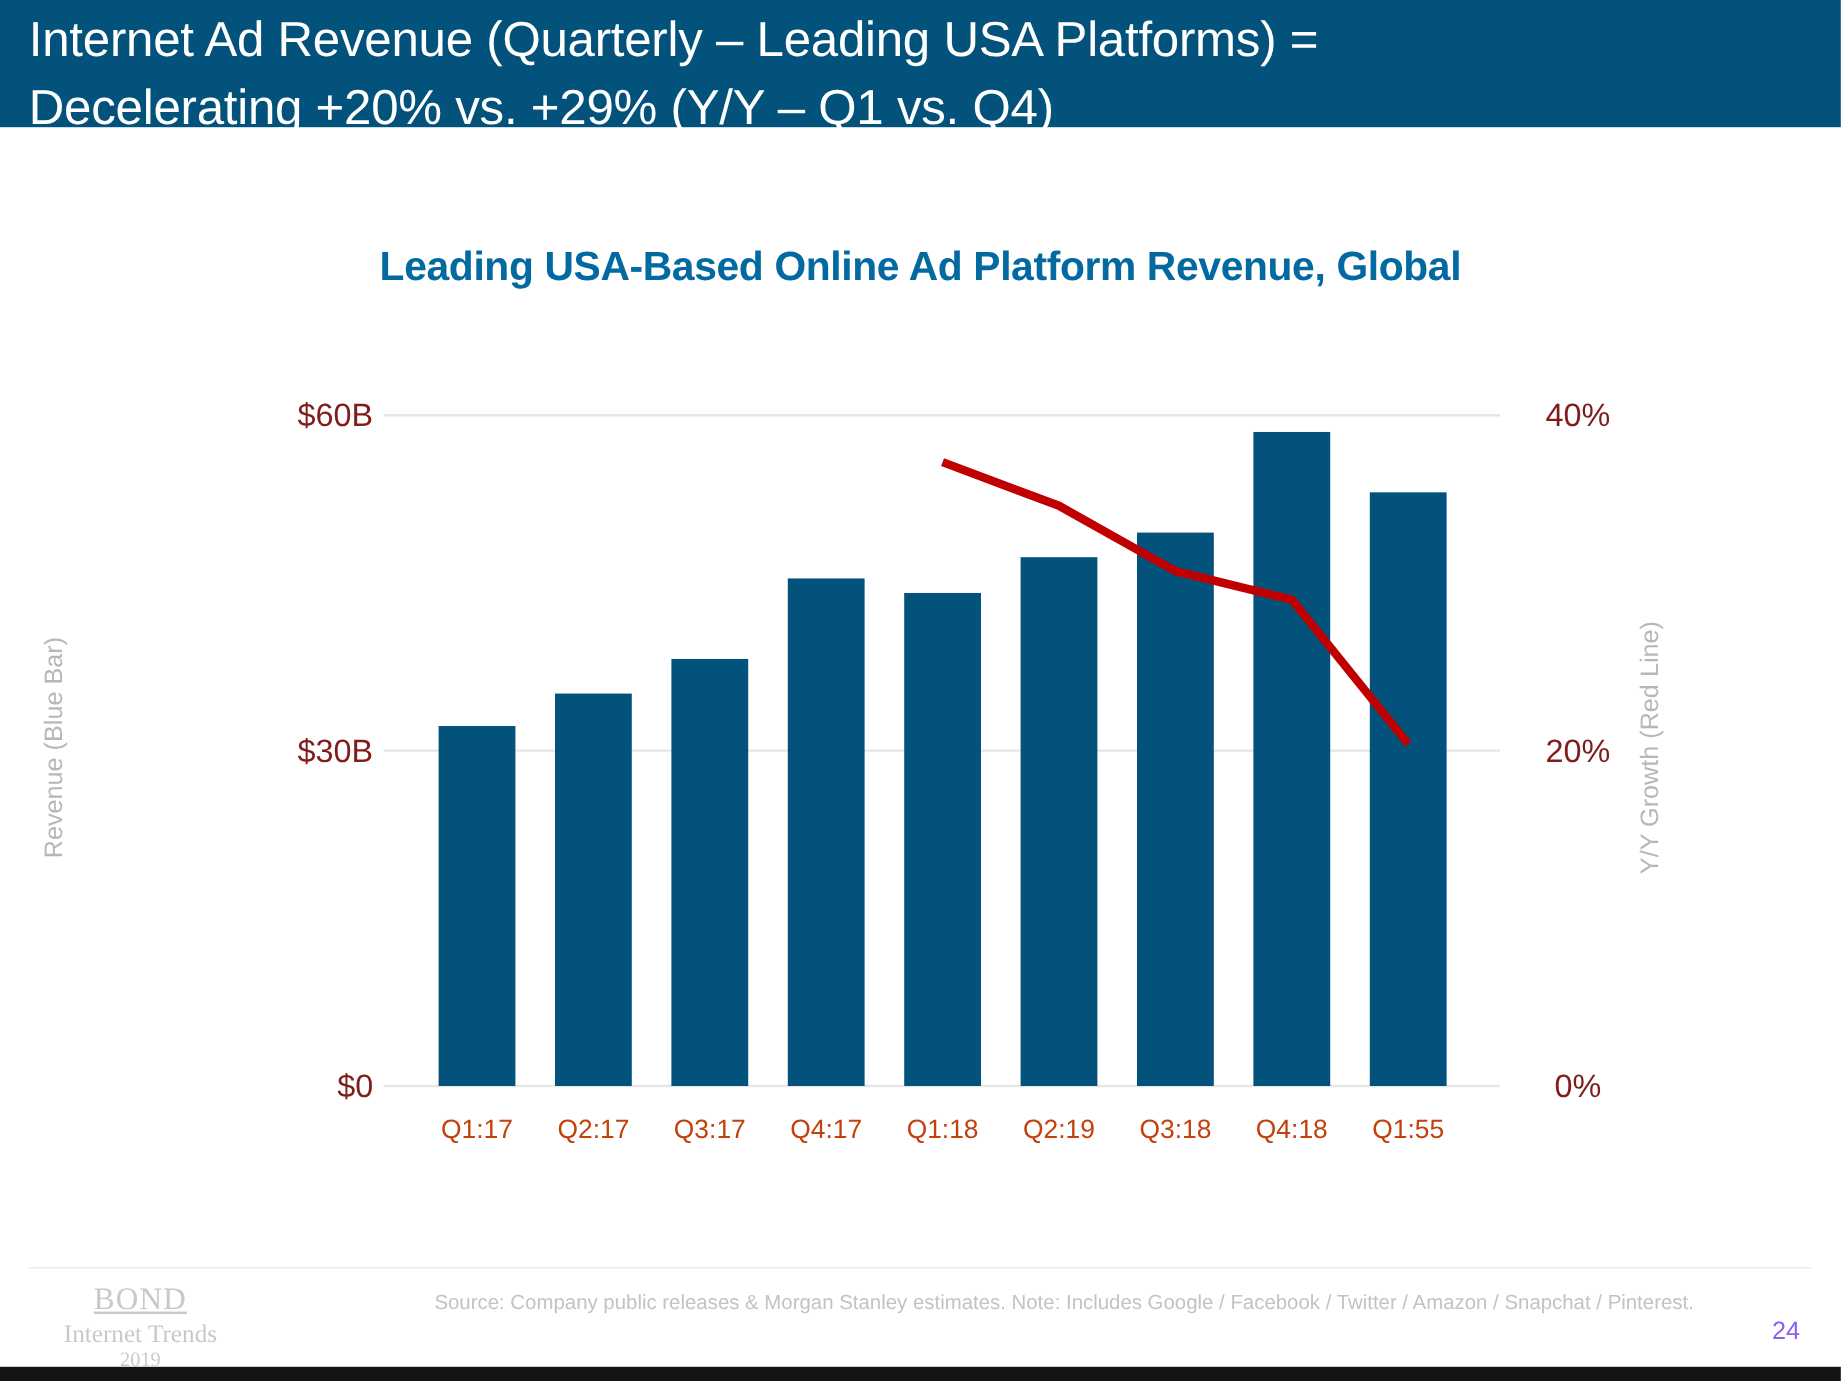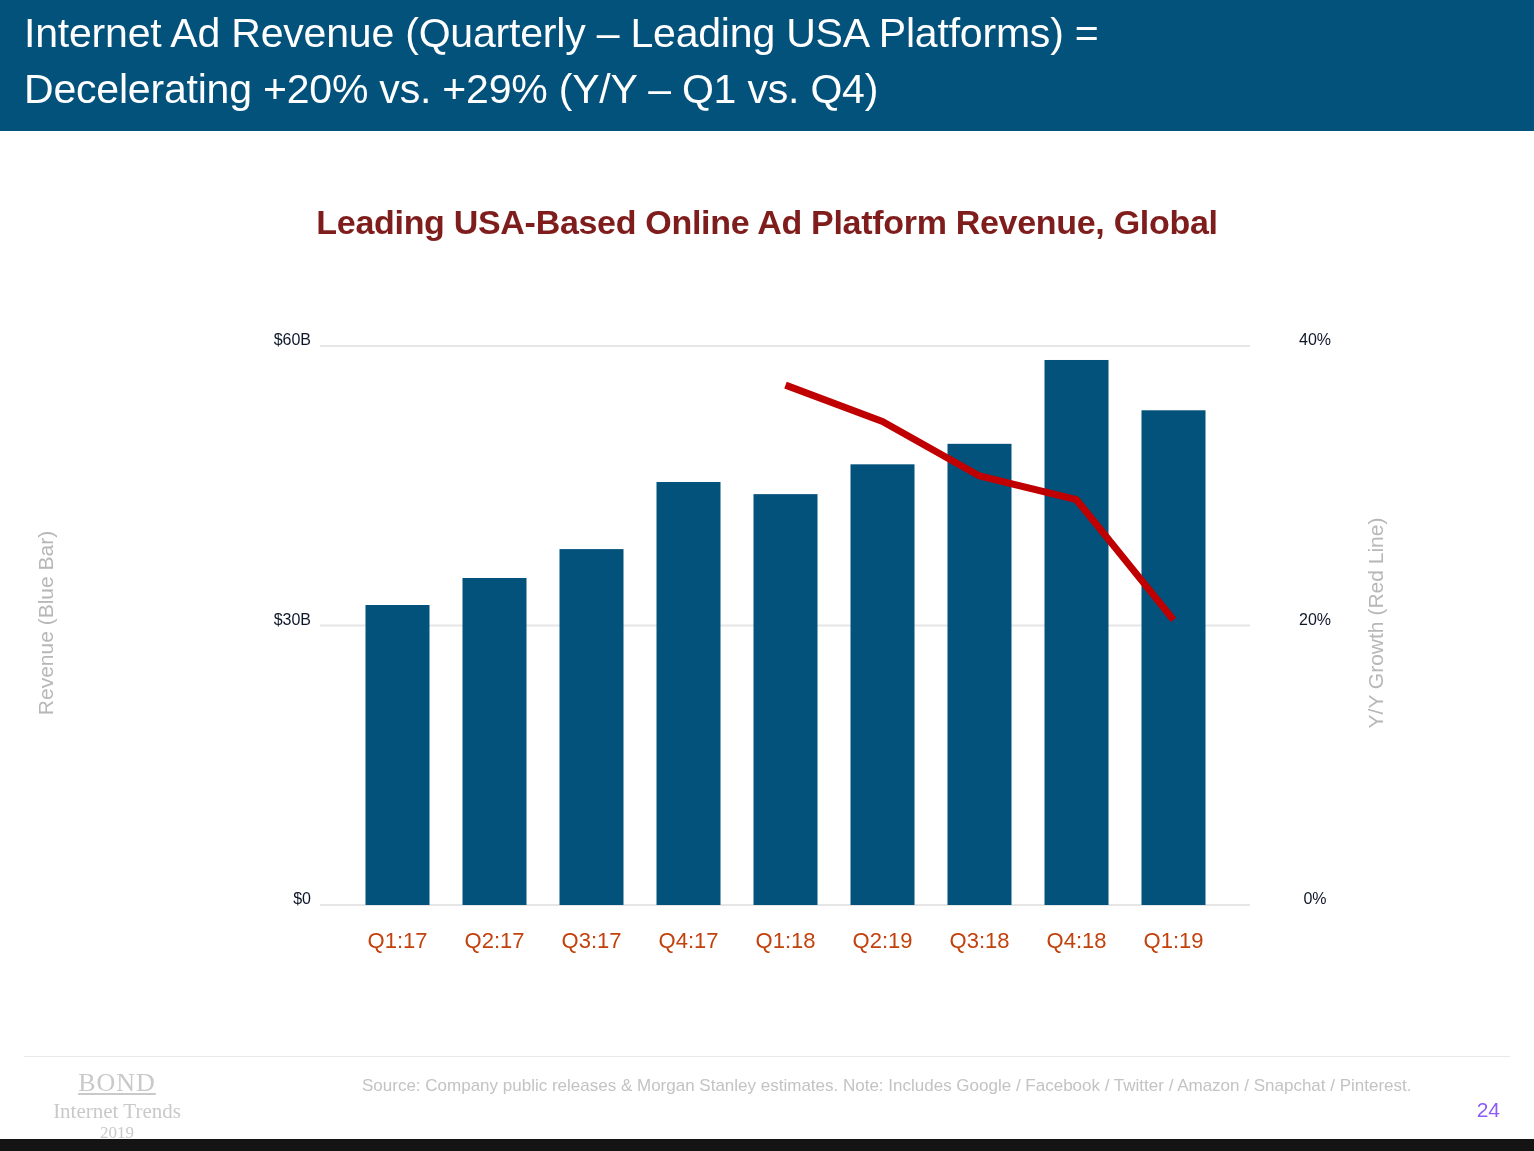--- a/index.html
+++ b/index.html
@@ -13,21 +13,21 @@
     font-family: "Liberation Sans", sans-serif;
     overflow: hidden;
     position: relative;
   }
 
   
   #header-banner {
     position: absolute;
     left: 0; top: 0;
     width: 1534px;
-    height: 131px;
+    height: 106px;
     background: #03527C;
     box-sizing: border-box;
     padding: 6px 18px 0 24px;
   }
   #header-title {
     color: #ffffff;
     font-size: 41px;
     line-height: 1.36;
     font-weight: 400;
     letter-spacing: -0.2px;
@@ -43,21 +43,21 @@
     background: #ffffff;
   }
 
   #chart-title {
     position: absolute;
     left: 0; top: 72px;
     width: 1534px;
     text-align: center;
     font-size: 34px;
     font-weight: bold;
-    color: #7f1d1d;
+    color: #0369a1;
     letter-spacing: -0.3px;
   }
 
   
   #chart-area {
     position: absolute;
     left: 0; top: 0;
     width: 1534px;
     height: 925px;
   }
@@ -82,22 +82,22 @@
   .axis-label-right {
     left: 1236px;
     top: 480px;
     width: 280px;
     text-align: center;
     transform: rotate(-90deg);
   }
 
   .tick-text {
     position: absolute;
-    font-size: 16px;
-    color: #0f172a;
+    font-size: 27px;
+    color: #7f1d1d;
     white-space: nowrap;
   }
   .tick-left { text-align: right; width: 110px; }
   .tick-right { text-align: center; width: 110px; }
   .tick-x {
     text-align: center;
     width: 120px;
     color: #c2410c;
     font-size: 22px;
   }
@@ -191,21 +191,21 @@
         <div class="tick-text tick-right" style="left: 1260px; top: 479.5px;">20%</div>
         <div class="tick-text tick-right" style="left: 1260px; top: 200px;">40%</div>
         <div class="tick-text tick-x" style="left: 337.5px; top: 797px;">Q1:17</div>
         <div class="tick-text tick-x" style="left: 434.5px; top: 797px;">Q2:17</div>
         <div class="tick-text tick-x" style="left: 531.5px; top: 797px;">Q3:17</div>
         <div class="tick-text tick-x" style="left: 628.5px; top: 797px;">Q4:17</div>
         <div class="tick-text tick-x" style="left: 725.5px; top: 797px;">Q1:18</div>
         <div class="tick-text tick-x" style="left: 822.5px; top: 797px;">Q2:19</div>
         <div class="tick-text tick-x" style="left: 919.5px; top: 797px;">Q3:18</div>
         <div class="tick-text tick-x" style="left: 1016.5px; top: 797px;">Q4:18</div>
-        <div class="tick-text tick-x" style="left: 1113.5px; top: 797px;">Q1:19</div>
+        <div class="tick-text tick-x" style="left: 1113.5px; top: 797px;">Q1:55</div>
       </div>
 
   </div>
 </div>
 
 <div id="footer">
   <div id="footer-rule"></div>
   <div id="source-note">Source: Company public releases &amp; Morgan Stanley estimates. Note: Includes Google / Facebook / Twitter / Amazon / Snapchat / Pinterest.</div>
   <div id="bond-logo">
     <div class="bond-word">BOND</div>

